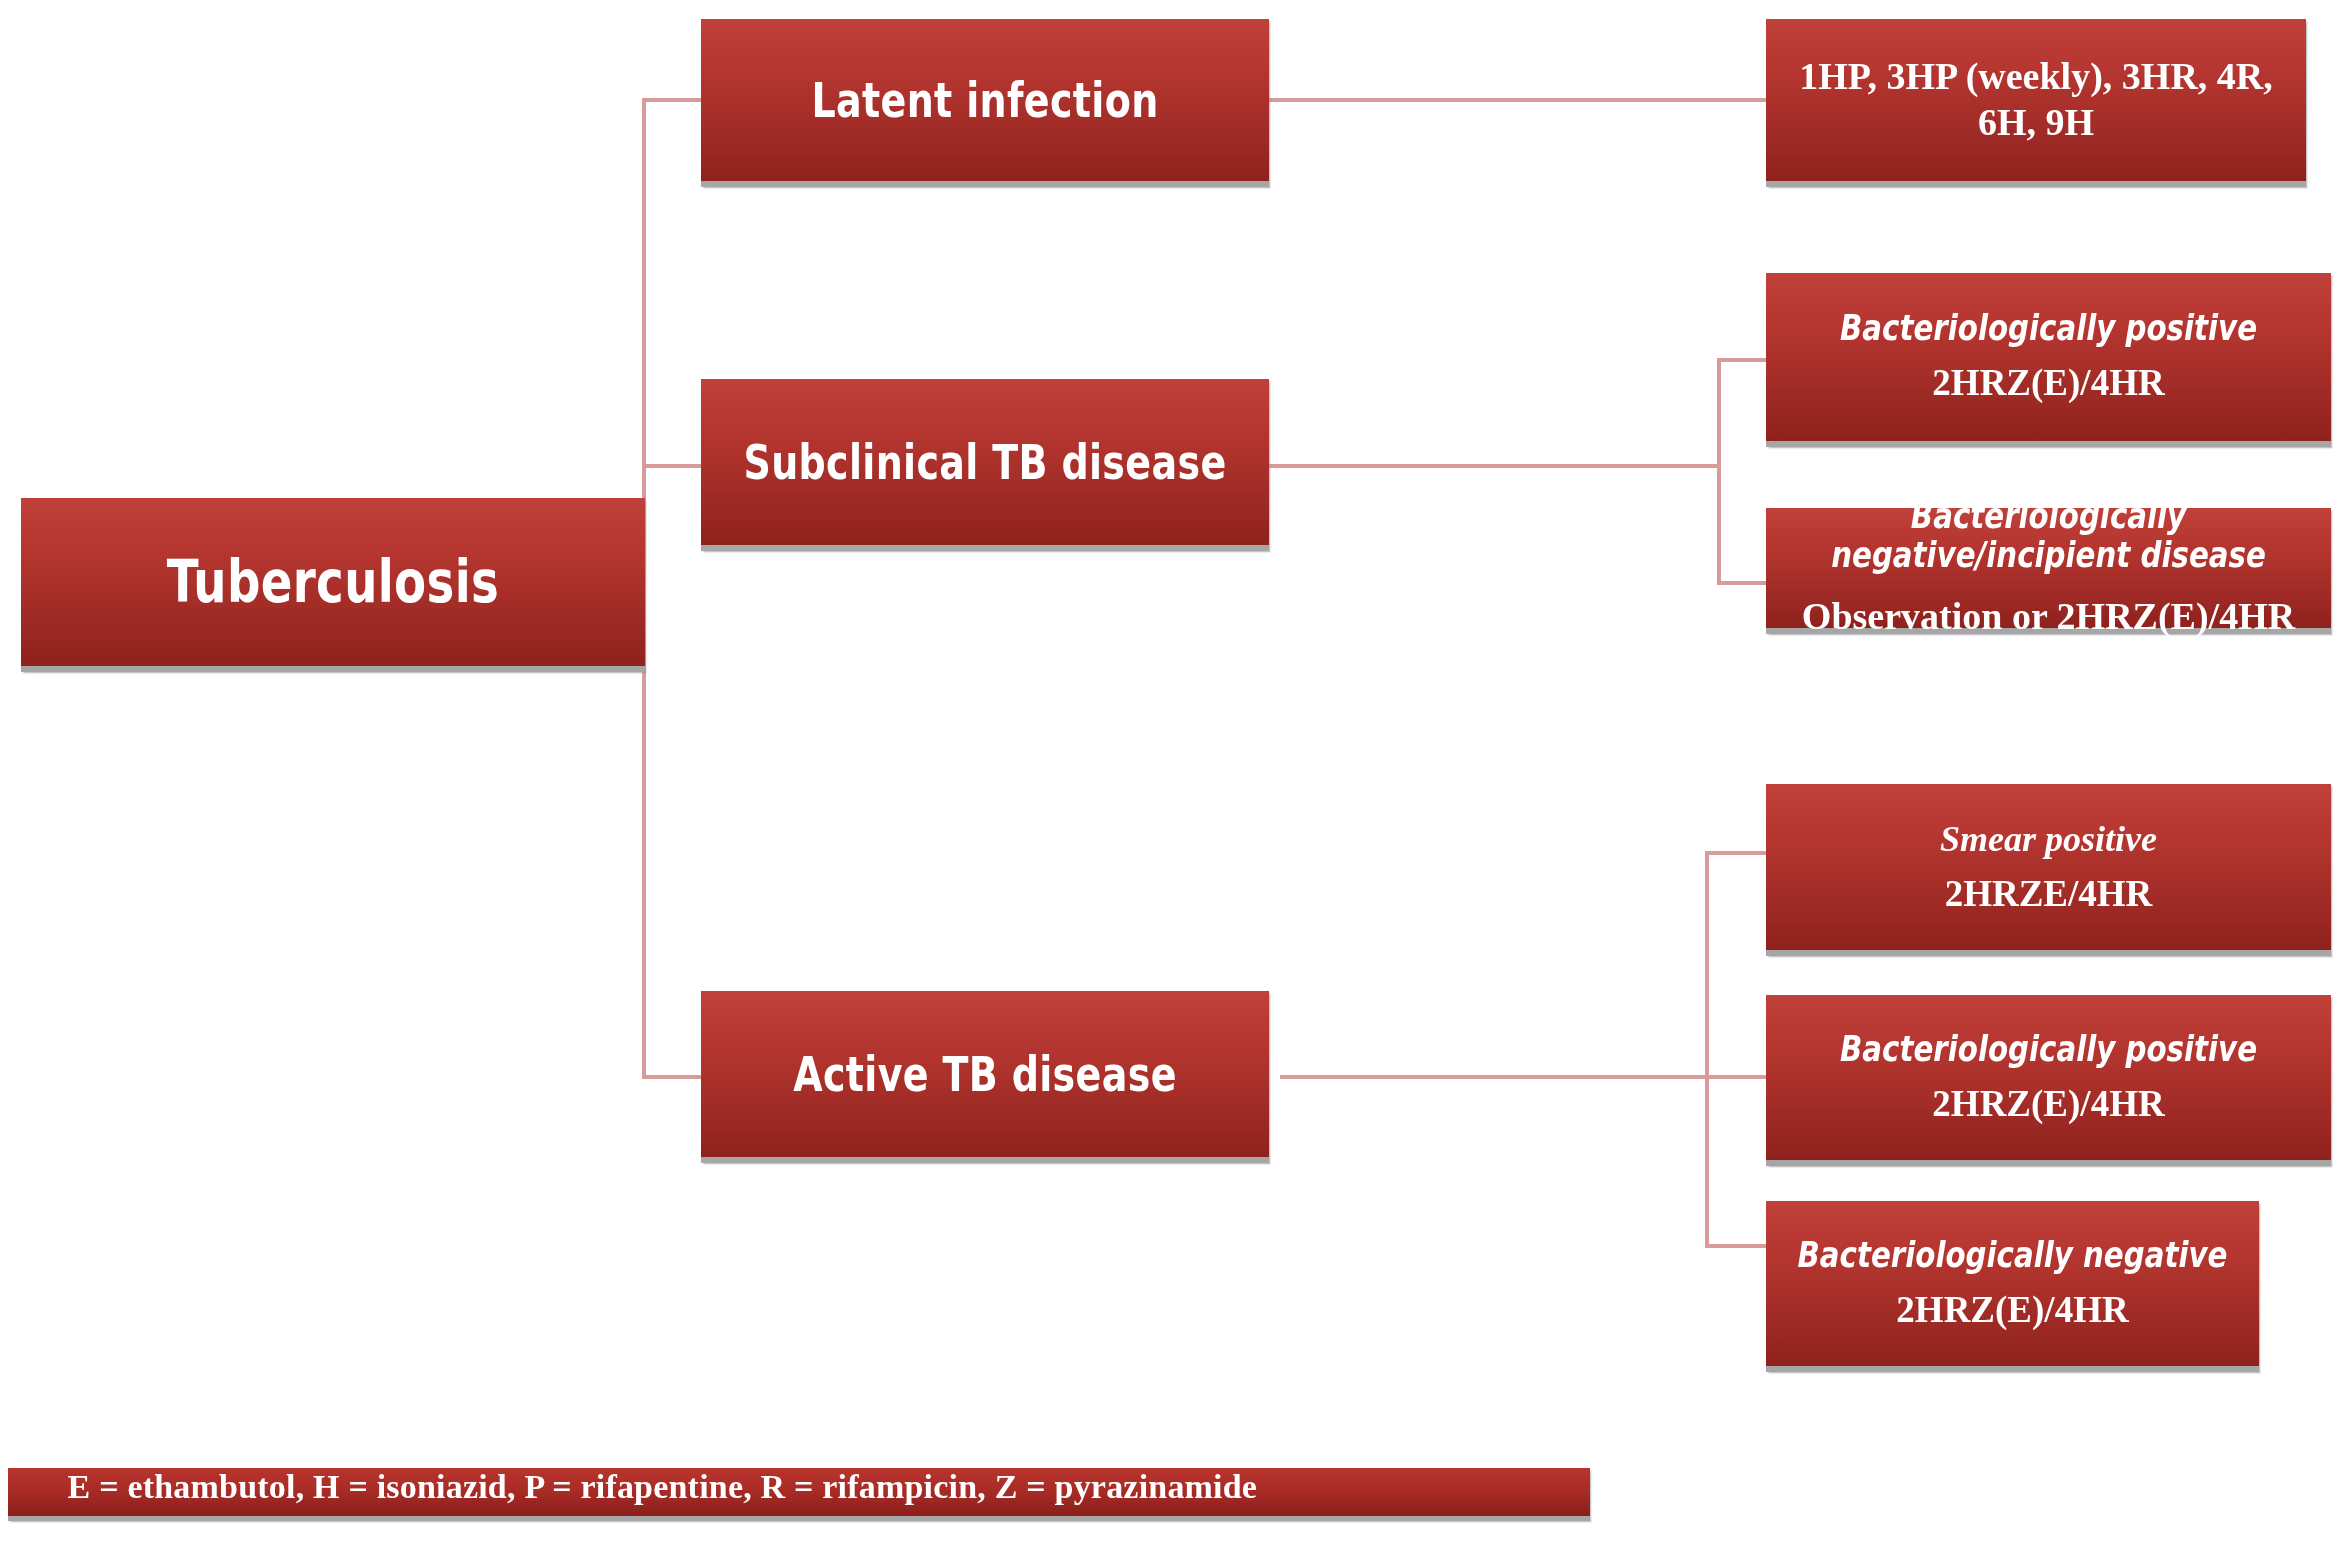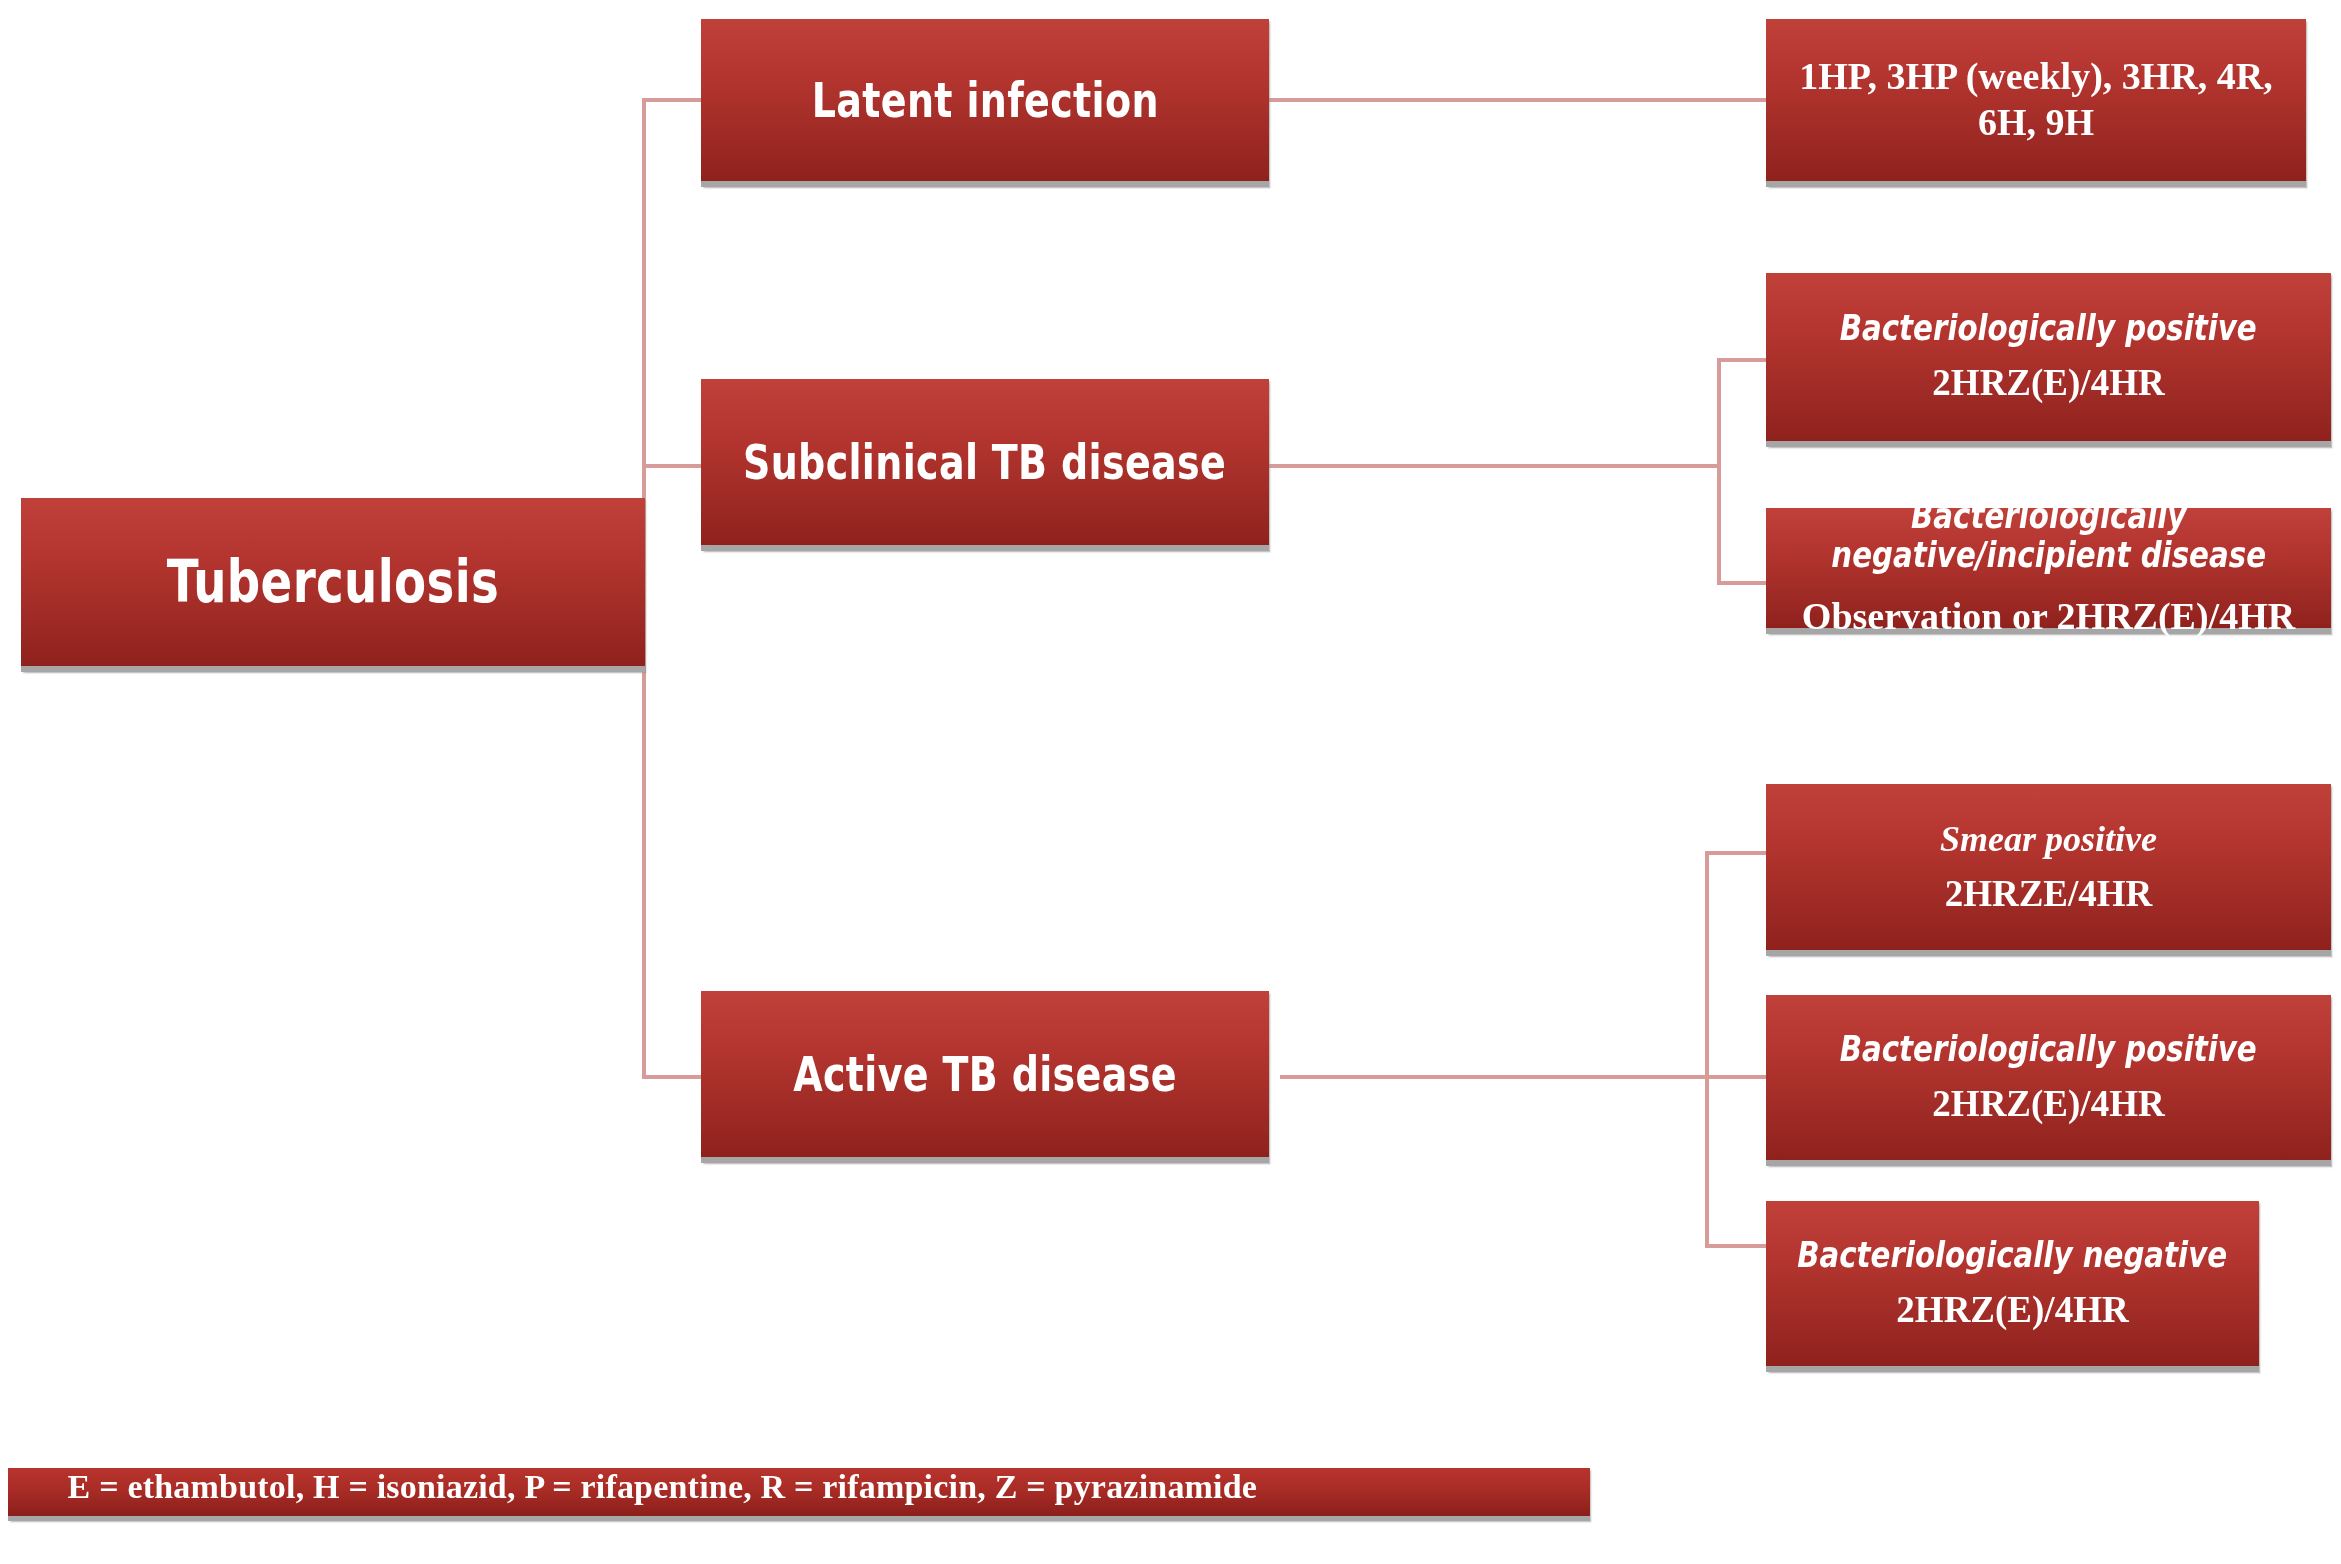--- a/index.html
+++ b/index.html
@@ -22,21 +22,20 @@
   .line.v{width:3.8px;}
 
   
   .node{
     position:absolute;
     box-sizing:border-box;
     background:linear-gradient(to bottom,#c0403a 0%,#b4352f 35%,#a02b26 70%,#8f211d 100%);
     color:#ffffff;
     display:flex;
     flex-direction:column;
-    align-items:center;
     justify-content:center;
     text-align:center;
     border-bottom:6.8px solid #a6a6a6;
     box-shadow:2.3px 2.3px 1.5px rgba(150,150,150,0.55);
   }
 
   
   .node.primary .title{
     font-family:"Liberation Sans Narrow","DejaVu Sans Condensed","Liberation Sans", sans-serif;
     font-weight:bold;

